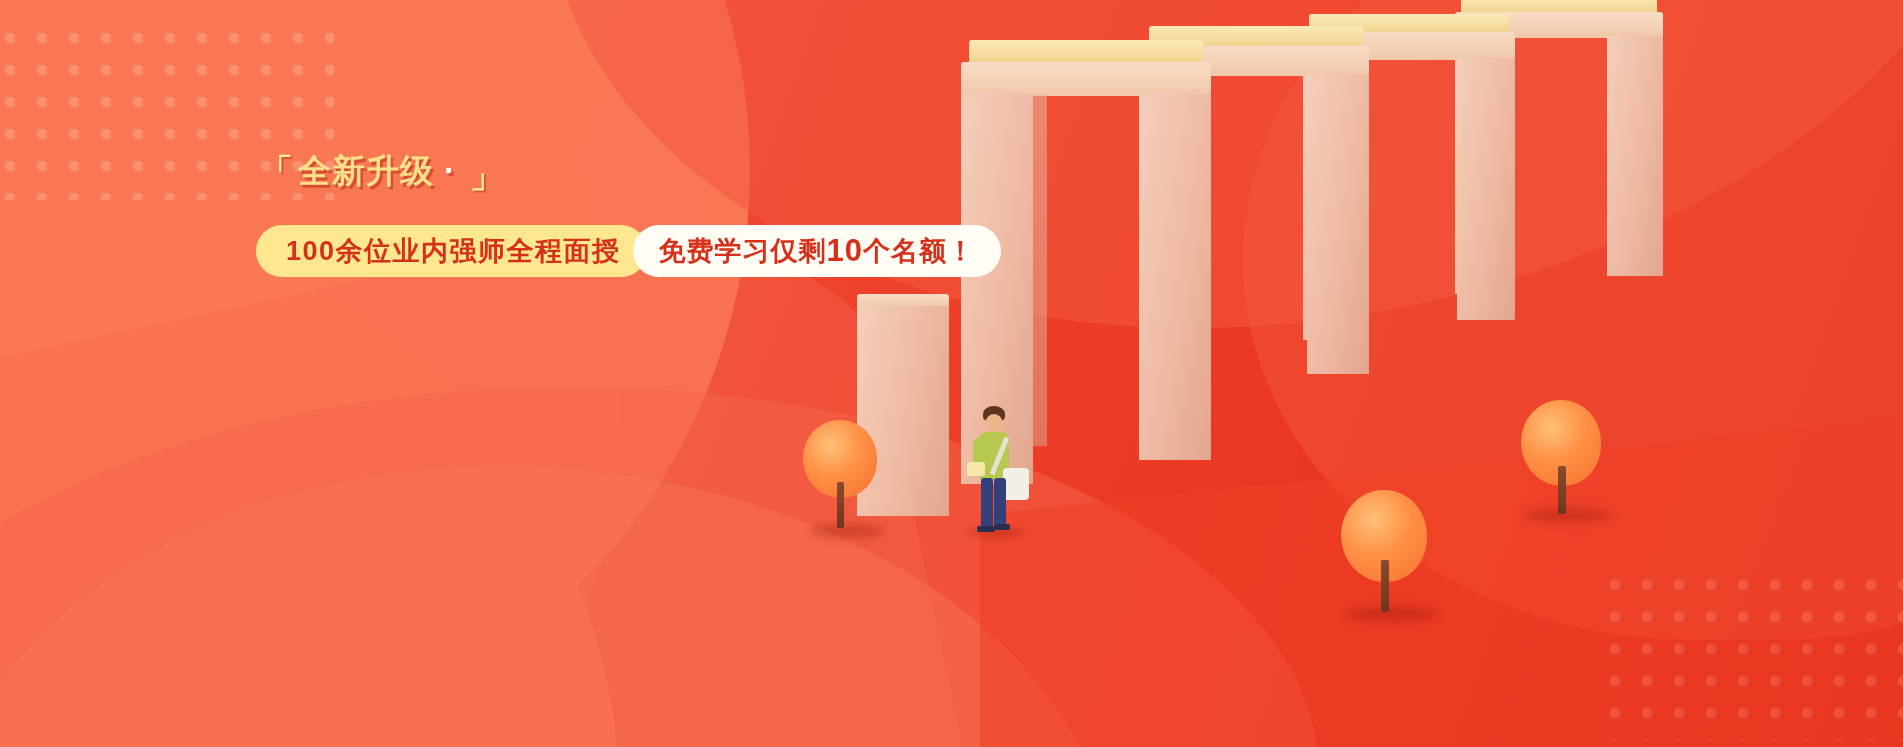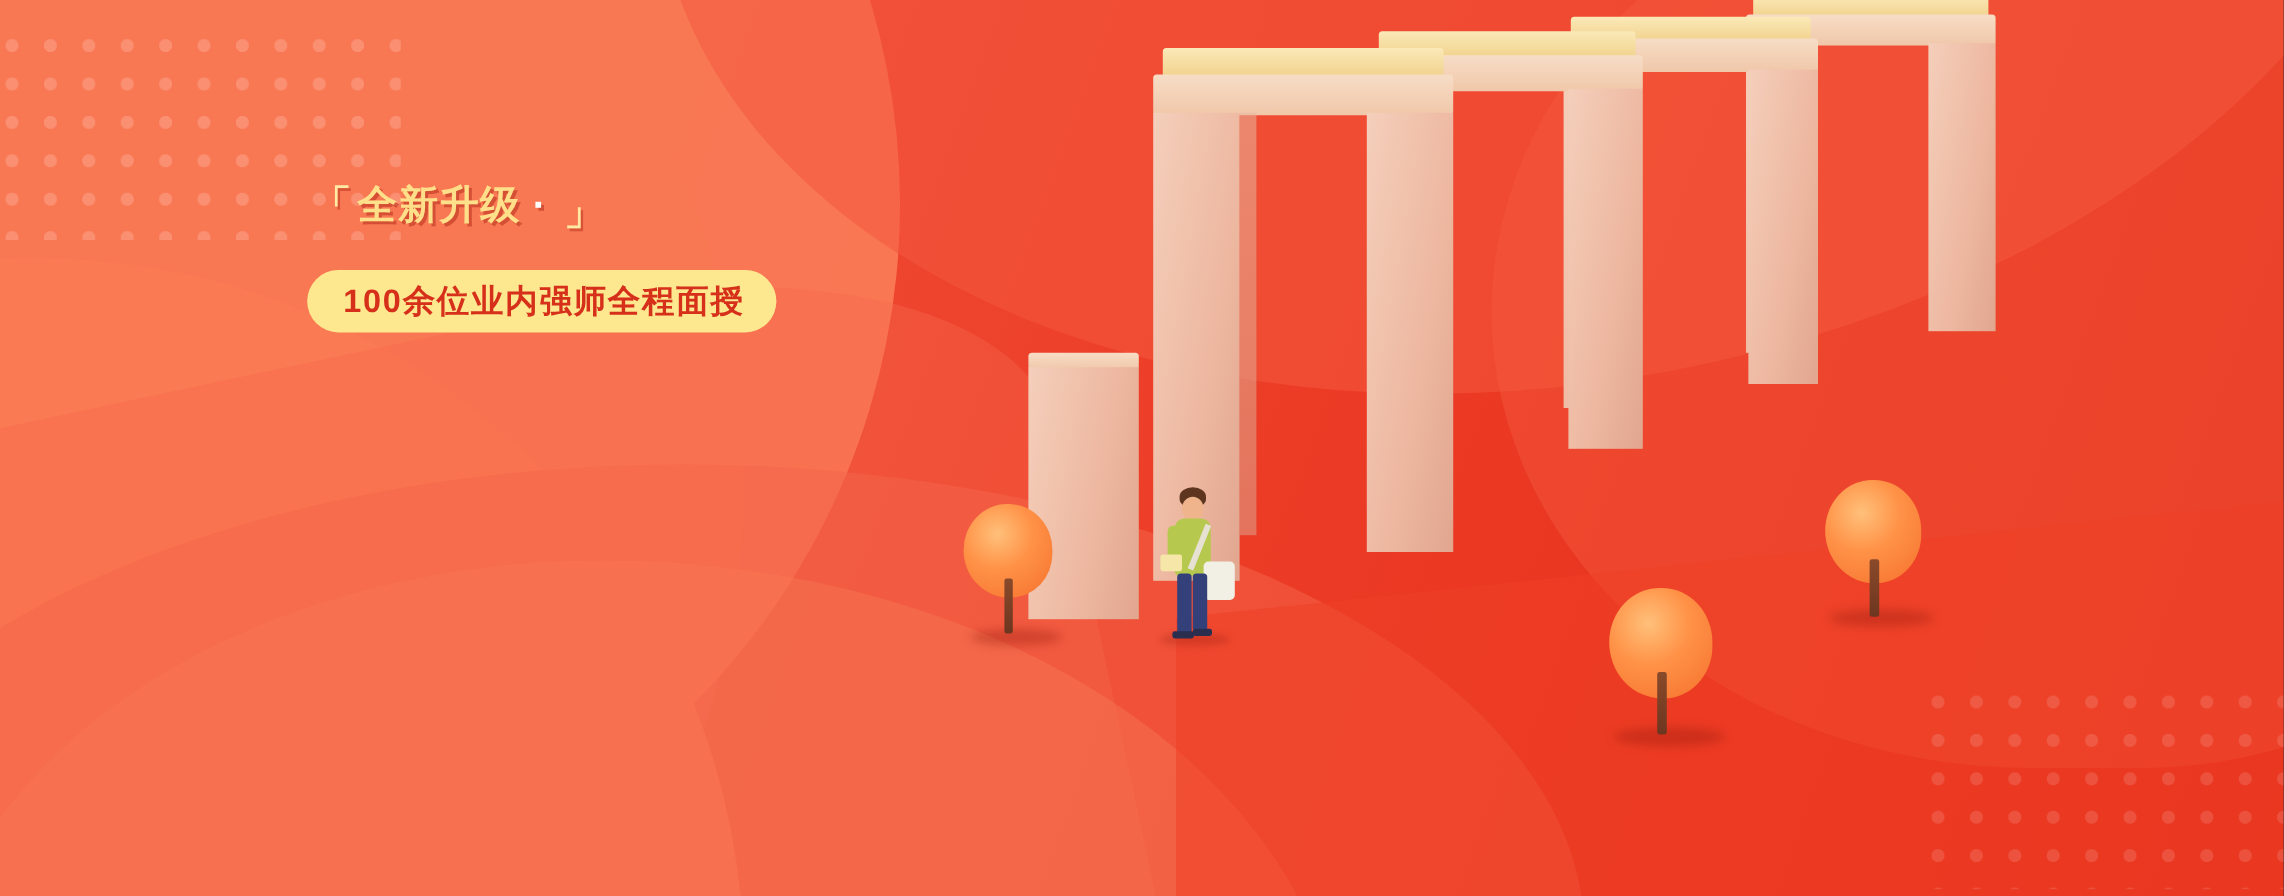--- a/index.html
+++ b/index.html
@@ -340,16 +340,21 @@
     <div class="subtitle-row">
       <span class="bracket">「</span>
       <span class="sub-gold">全新升级</span>
       <span class="sub-dot">·</span>
       <span class="bracket close">」</span>
     </div>
 
 
     <div class="pill-row">
       <div class="pill-yellow">100余位业内强师全程面授</div>
+      <div class="pill-white">
+        <span>免费学习仅剩</span>
+          <span class="num">10</span>
+          <span>个名额！</span>
+      </div>
     </div>
 
   </div>
 </div>
 
 </body></html>

